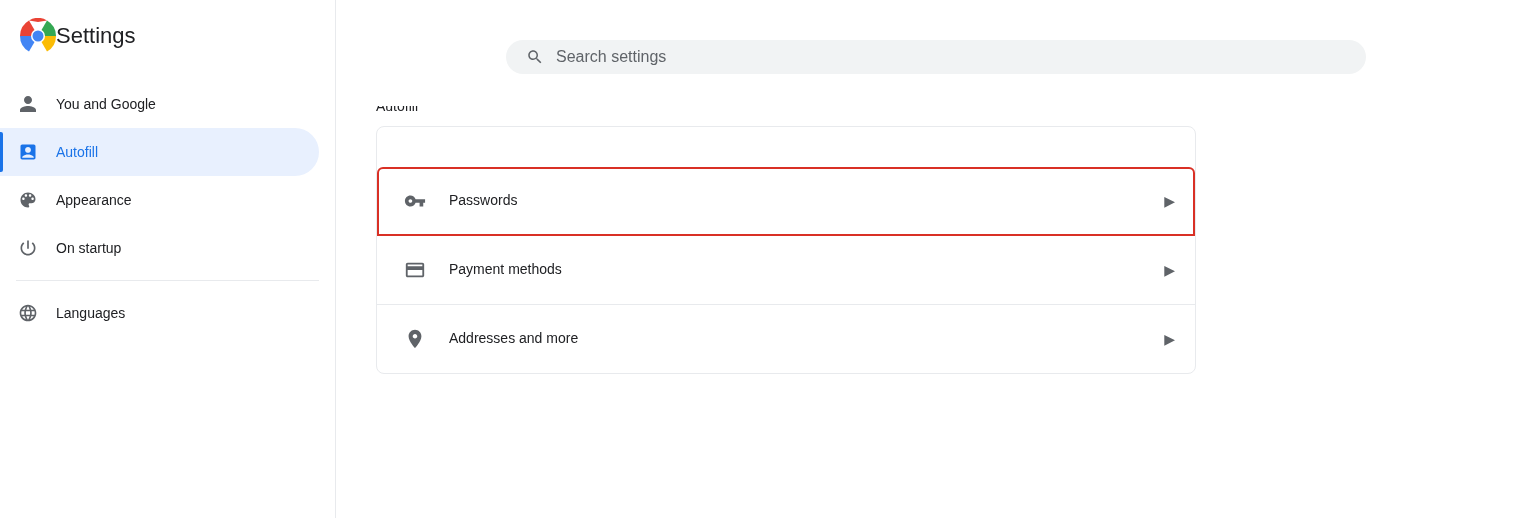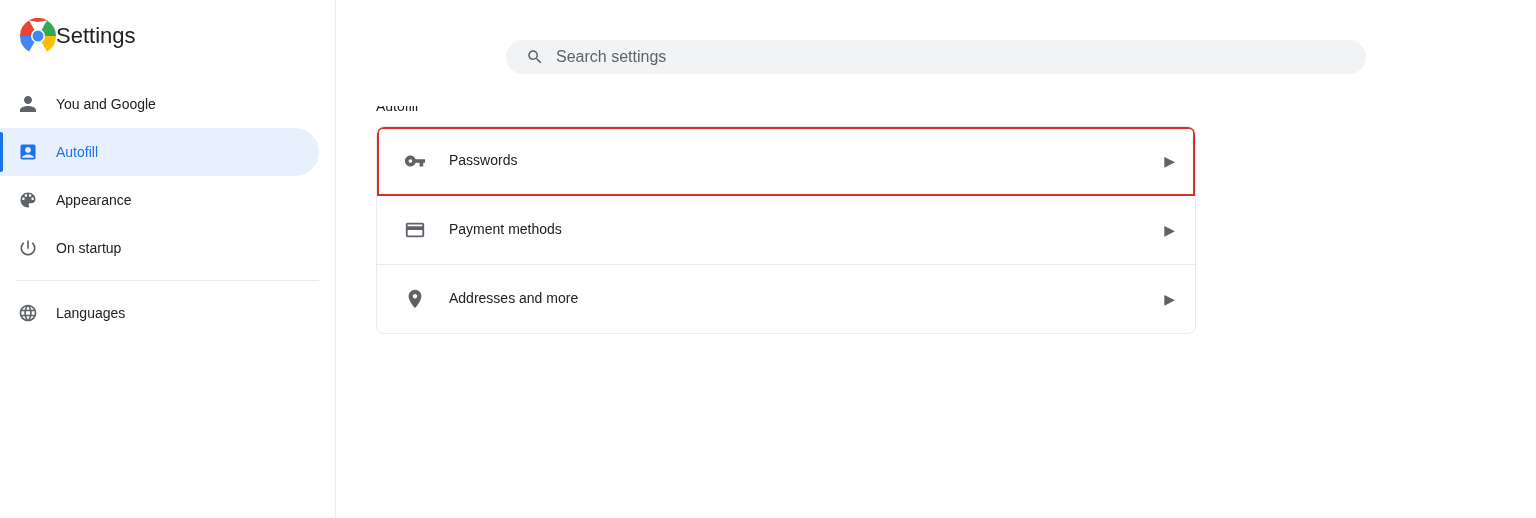--- a/index.html
+++ b/index.html
@@ -338,21 +338,21 @@
       </span>
       <input class="search-input" type="text" placeholder="Search settings" style="">
     </div>
   </div>
 
   <div class="content-area">
     <div class="section-label">Autofill</div>
 
     <div class="card-list">
 
-      <div class="card-item highlighted" style="border-radius: 6px 6px 0 0;">
+      <div class="card-item highlighted" style="border-radius: 6px 6px 0 0; margin-top: 40px;">
         <div class="card-icon">
           <svg width="22" height="22" viewBox="0 0 24 24" fill="#5f6368">
               <path d="M12.65 10C11.83 7.67 9.61 6 7 6c-3.31 0-6 2.69-6 6s2.69 6 6 6c2.61 0 4.83-1.67 5.65-4H17v4h4v-4h2v-4H12.65zM7 14c-1.1 0-2-.9-2-2s.9-2 2-2 2 .9 2 2-.9 2-2 2z"></path>
             </svg>
         </div>
         <div class="card-text">
           <div class="card-title">Passwords</div>
         </div>
         <span class="card-chevron">▶</span>
       </div>

